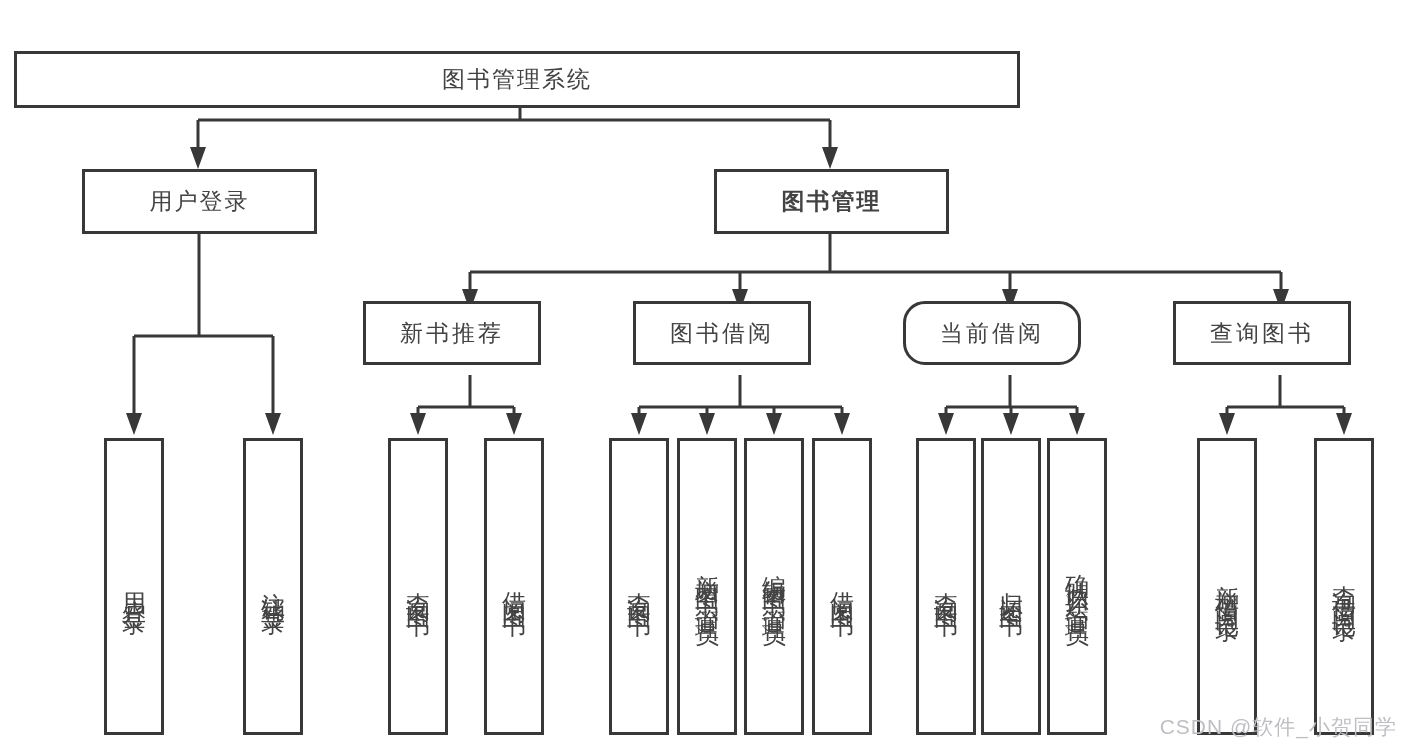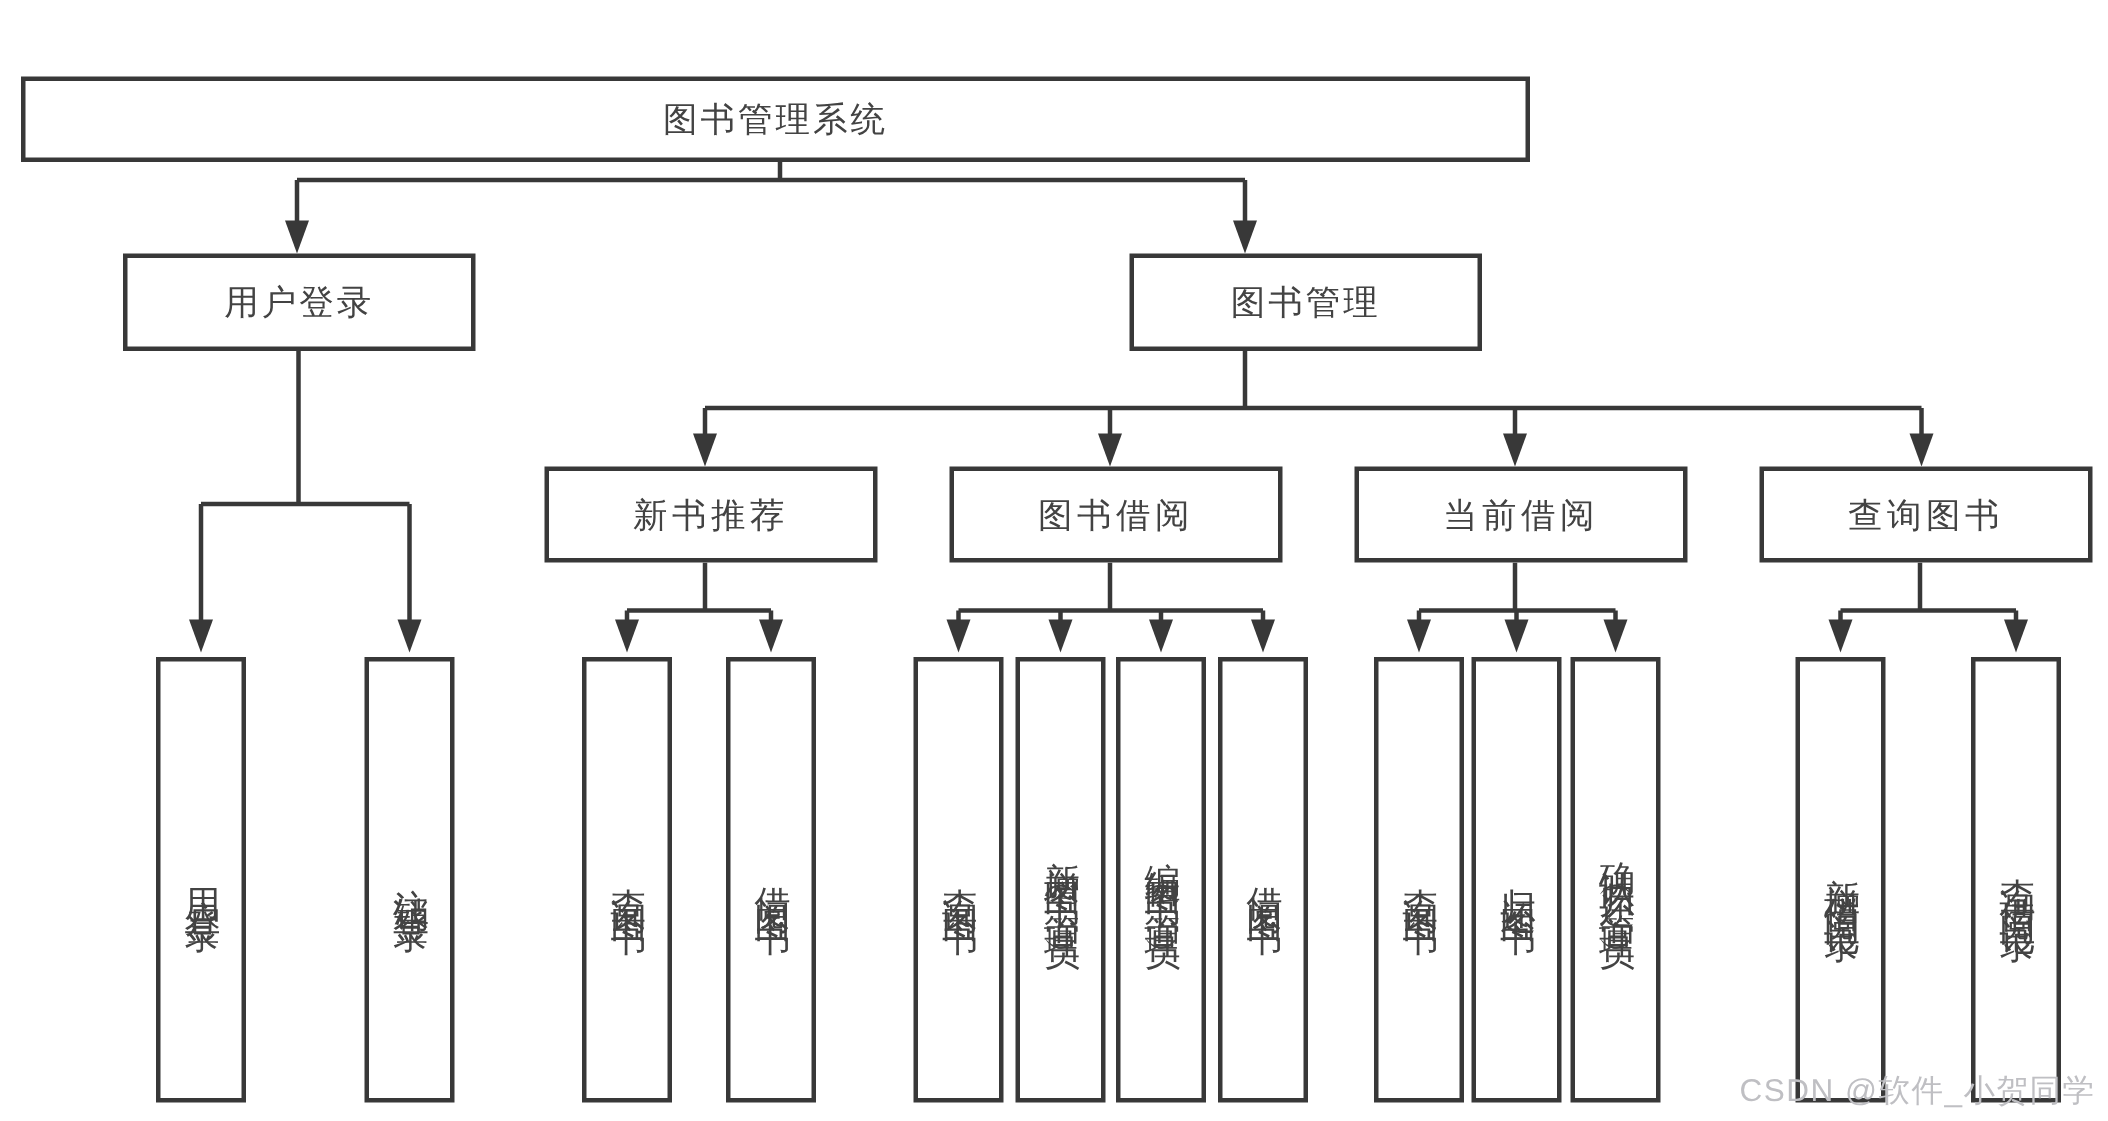--- a/index.html
+++ b/index.html
@@ -45,21 +45,21 @@
   }
   .root-box {
     left: 14px; top: 12px; width: 1006px; height: 57px;
     font-size: 23px; letter-spacing: 2px; margin-top: 39px;
   }
   .l2-box {
     top: 169px; width: 235px; height: 65px;
     font-size: 23px; letter-spacing: 2px;
   }
   .l3-box {
-    top: 311px; width: 222px; height: 64px;
+    top: 301px; width: 178px; height: 64px;
     font-size: 23px; letter-spacing: 3px; text-align: center;
   }
   .leaf-box {
     top: 438px; width: 60px; height: 297px;
     font-size: 24px;
   }
   .vlabel {
     writing-mode: vertical-rl;
     text-orientation: mixed;
     letter-spacing: 7px;
@@ -130,31 +130,31 @@
     </g>
   </svg>
 
   <div class="box root-box">
     <span>图书管理系统</span>
   </div>
 
   <div class="box l2-box" style="left:82px;">
     <span>用户登录</span>
   </div>
-  <div class="box l2-box" style="left:753px;">
+  <div class="box l2-box" style="left:714px;font-weight:bold;">
     <span>图书管理</span>
   </div>
 
   <div class="box l3-box" style="left:363px;">
     <span>新书推荐</span>
   </div>
   <div class="box l3-box" style="left:633px;font-family:Liberation Mono, monospace;">
     <span>图书借阅</span>
   </div>
-  <div class="box l3-box" style="left:903px;">
+  <div class="box l3-box" style="left:903px;border-radius:22px;">
     <span>当前借阅</span>
   </div>
   <div class="box l3-box" style="left:1173px;">
     <span>查询图书</span>
   </div>
 
   <div class="box leaf-box" style="left:104px;">
     <span class="vlabel">用户登录</span>
   </div>
   <div class="box leaf-box" style="left:243px;">

